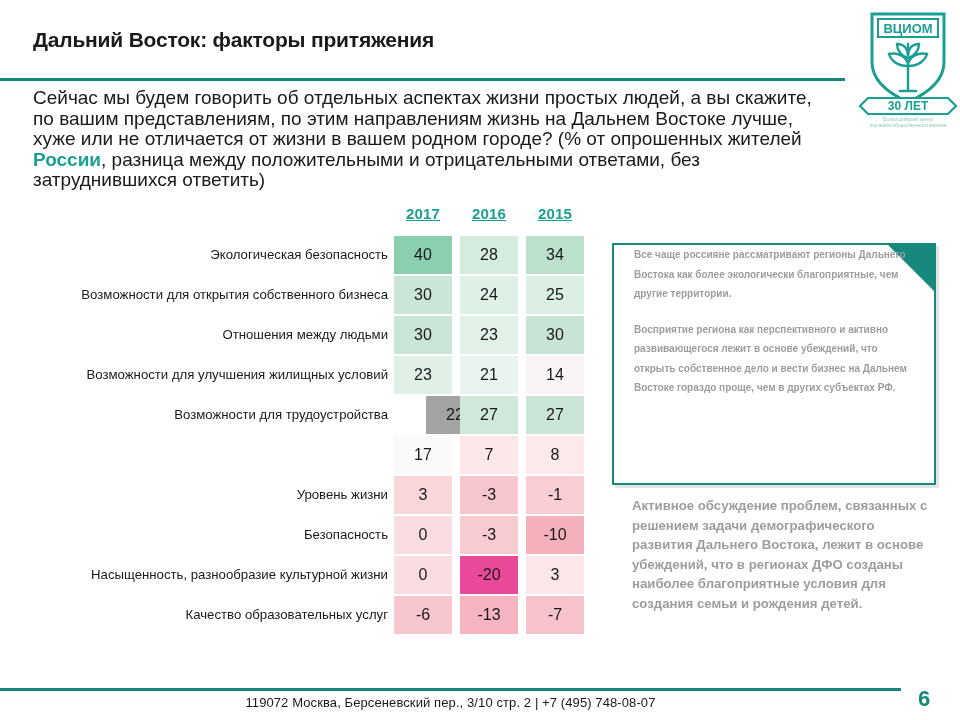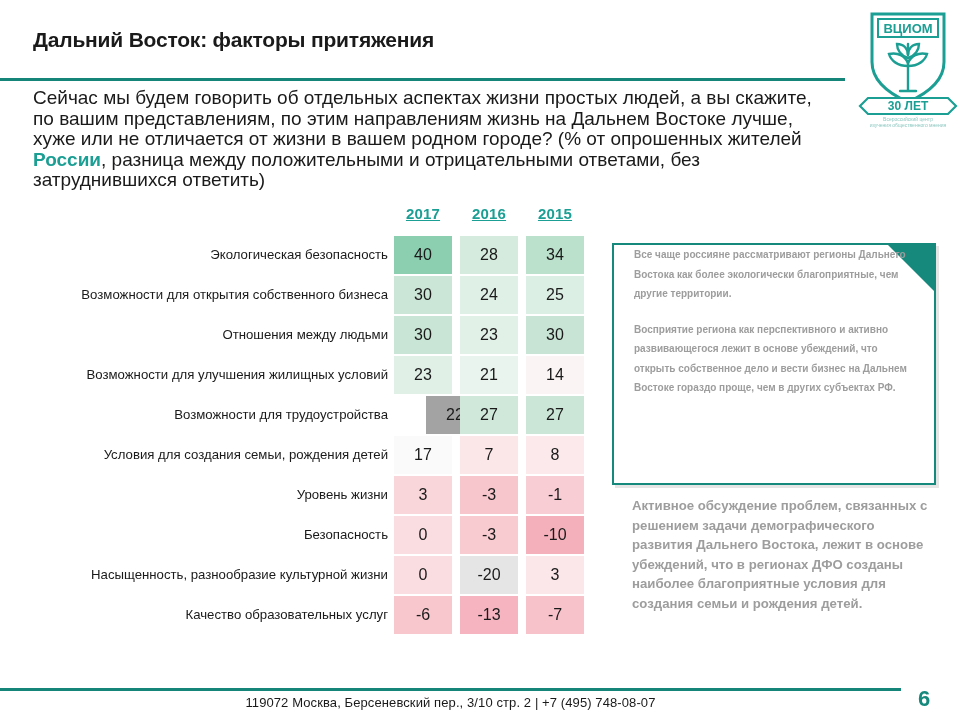--- a/index.html
+++ b/index.html
@@ -255,41 +255,40 @@
         <div class="cell k1" style="background: rgb(233, 244, 238);">21</div>
         <div class="cell k2" style="background: rgb(251, 244, 245);">14</div>
       </div>
       <div class="row">
         <div class="row-label">Возможности для трудоустройства</div>
         <div class="cell k0" style="background: #a3a3a3; margin-left: 32px;">22</div>
         <div class="cell k1" style="background: rgb(207, 232, 218);">27</div>
         <div class="cell k2" style="background: rgb(203, 230, 215);">27</div>
       </div>
       <div class="row">
-        <div class="row-label">Условия для создания семьи, рождения детей</div>
         <div class="cell k0" style="background: rgb(251, 250, 251);">17</div>
         <div class="cell k1" style="background: rgb(251, 230, 232);">7</div>
         <div class="cell k2" style="background: rgb(251, 233, 235);">8</div>
       </div>
       <div class="row">
         <div class="row-label">Уровень жизни</div>
         <div class="cell k0" style="background: rgb(249, 214, 218);">3</div>
         <div class="cell k1" style="background: rgb(247, 198, 204);">-3</div>
         <div class="cell k2" style="background: rgb(248, 205, 211);">-1</div>
       </div>
       <div class="row">
         <div class="row-label">Безопасность</div>
         <div class="cell k0" style="background: rgb(250, 221, 225);">0</div>
         <div class="cell k1" style="background: rgb(248, 203, 209);">-3</div>
         <div class="cell k2" style="background: rgb(244, 177, 187);">-10</div>
       </div>
       <div class="row">
         <div class="row-label">Насыщенность, разнообразие культурной жизни</div>
         <div class="cell k0" style="background: rgb(250, 221, 225);">0</div>
-        <div class="cell k1" style="background: #e5e5e5;">-20</div>
+        <div class="cell k1" style="background: #ec4899;">-20</div>
         <div class="cell k2" style="background: rgb(251, 231, 234);">3</div>
       </div>
       <div class="row">
         <div class="row-label">Качество образовательных услуг</div>
         <div class="cell k0" style="background: rgb(248, 198, 205);">-6</div>
         <div class="cell k1" style="background: rgb(245, 180, 191);">-13</div>
         <div class="cell k2" style="background: rgb(247, 194, 202);">-7</div>
       </div>
     </div>
 </div>

